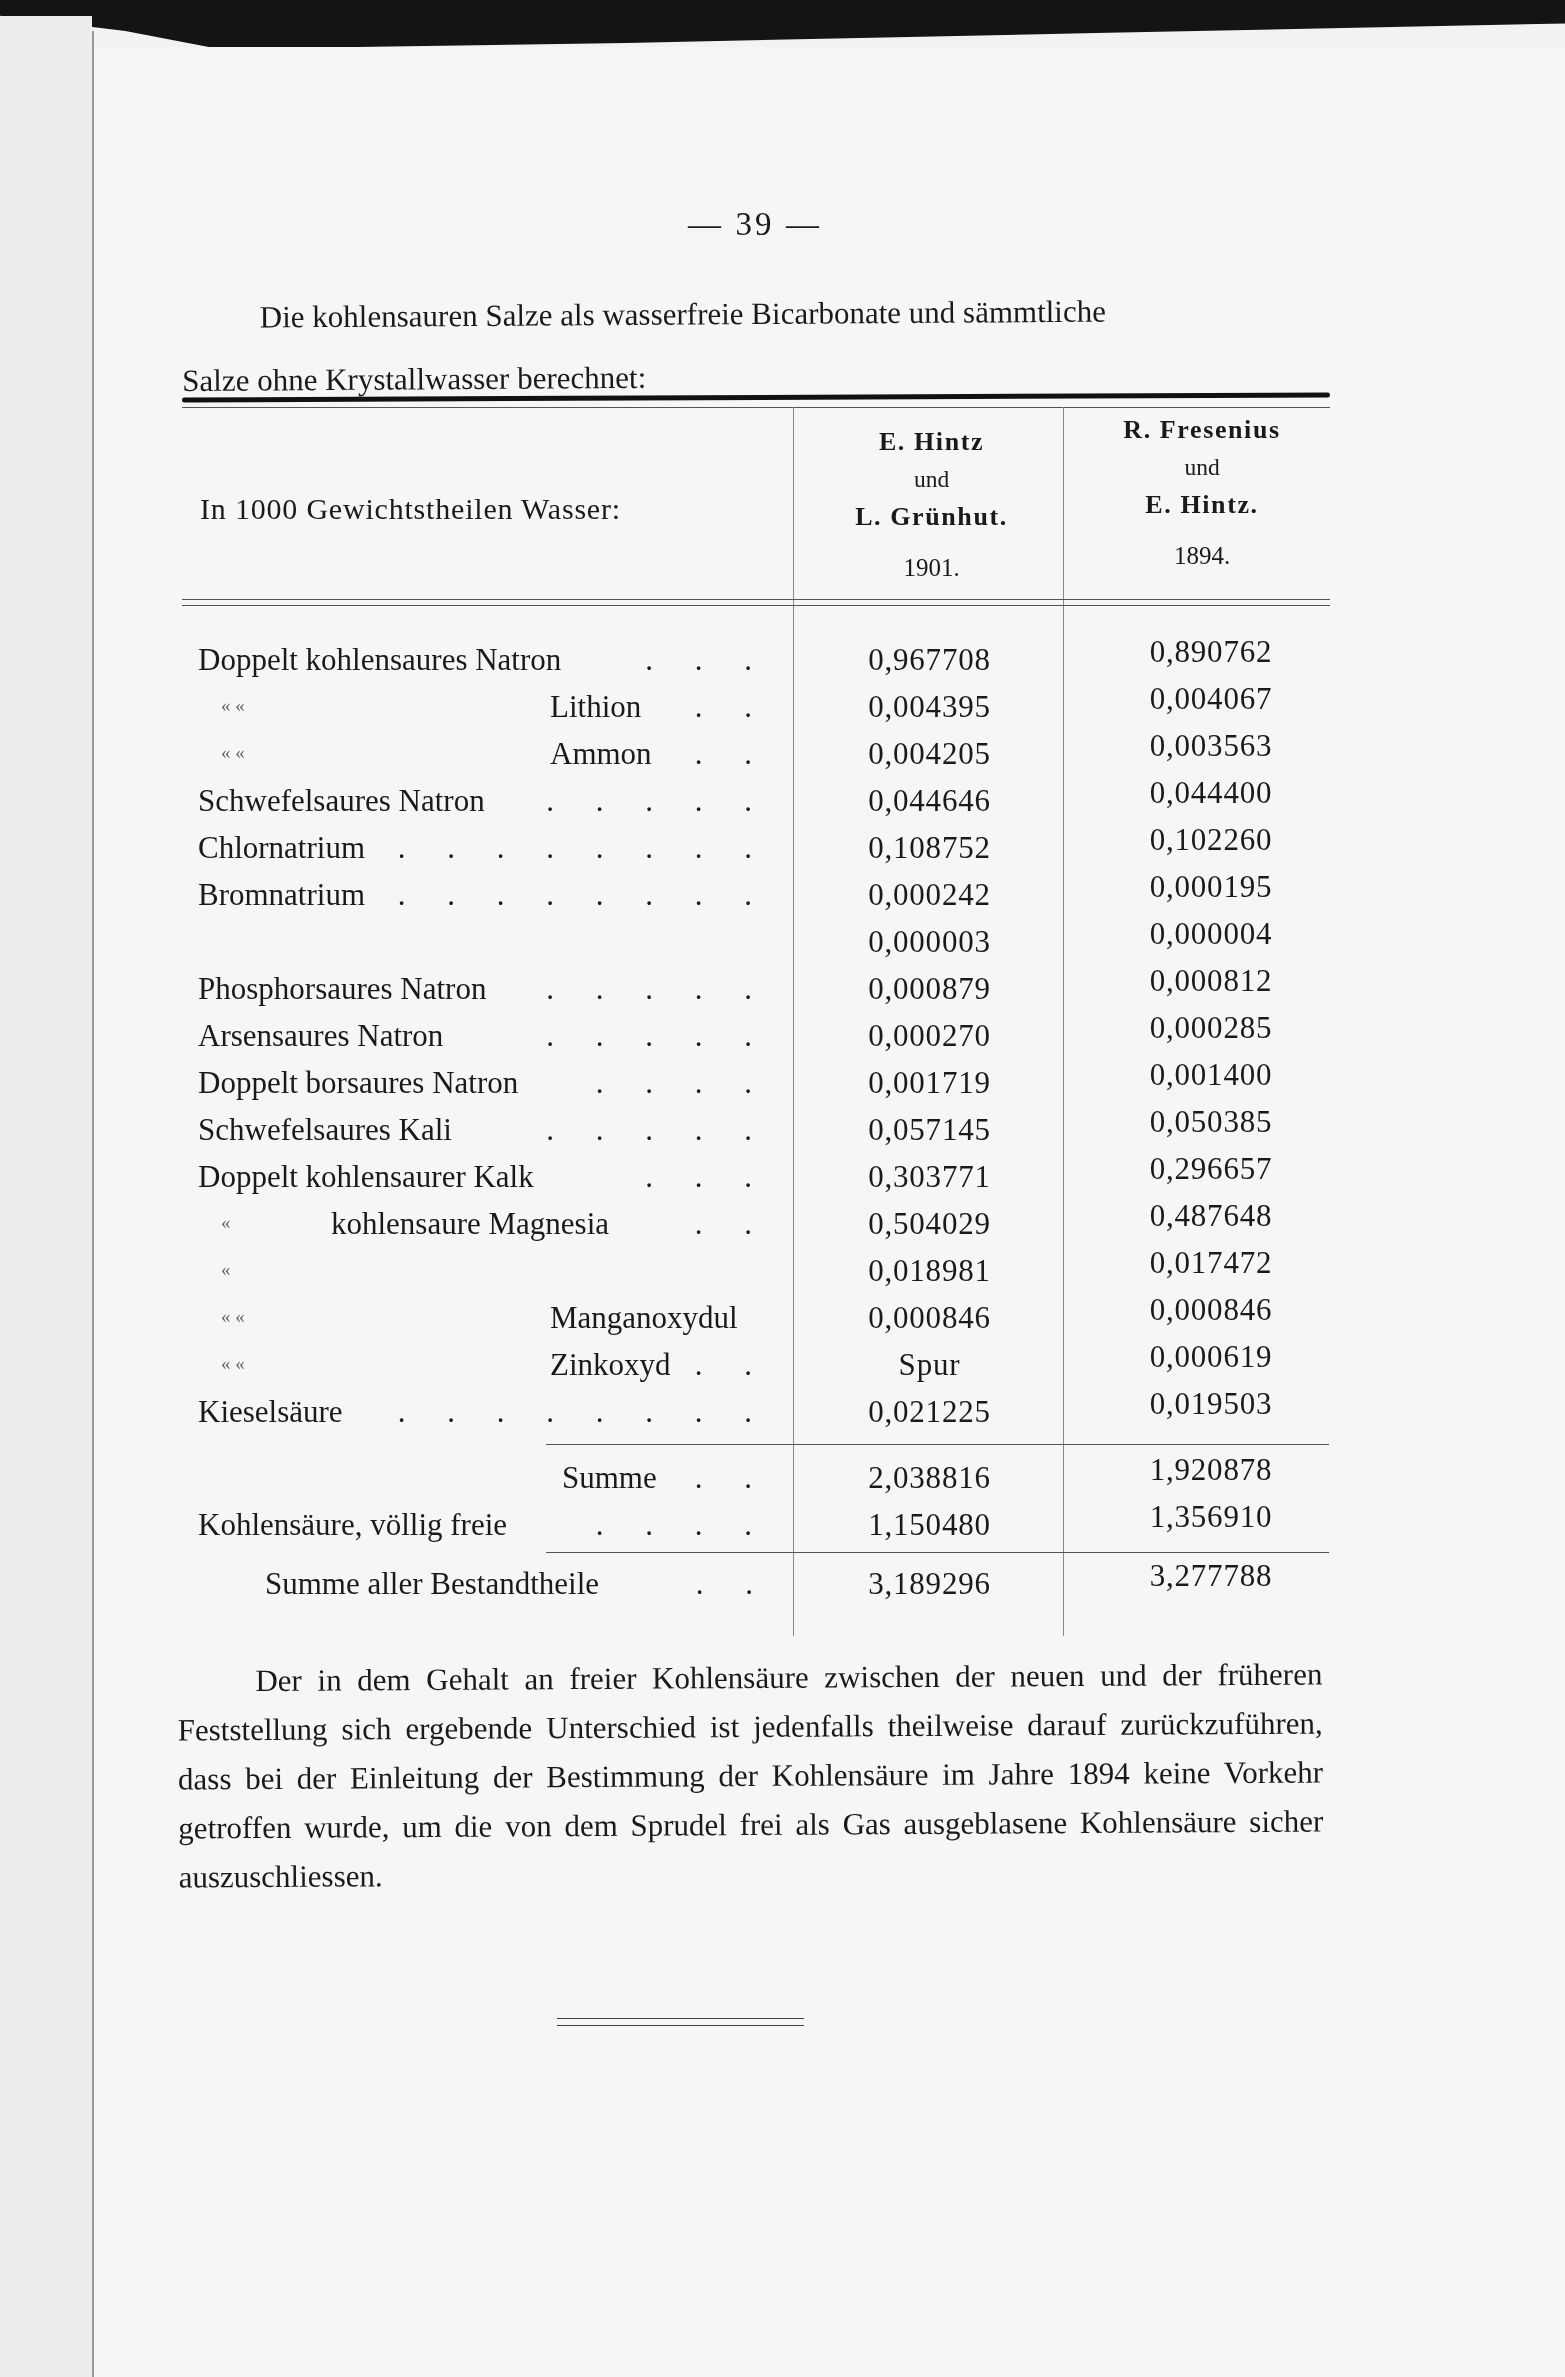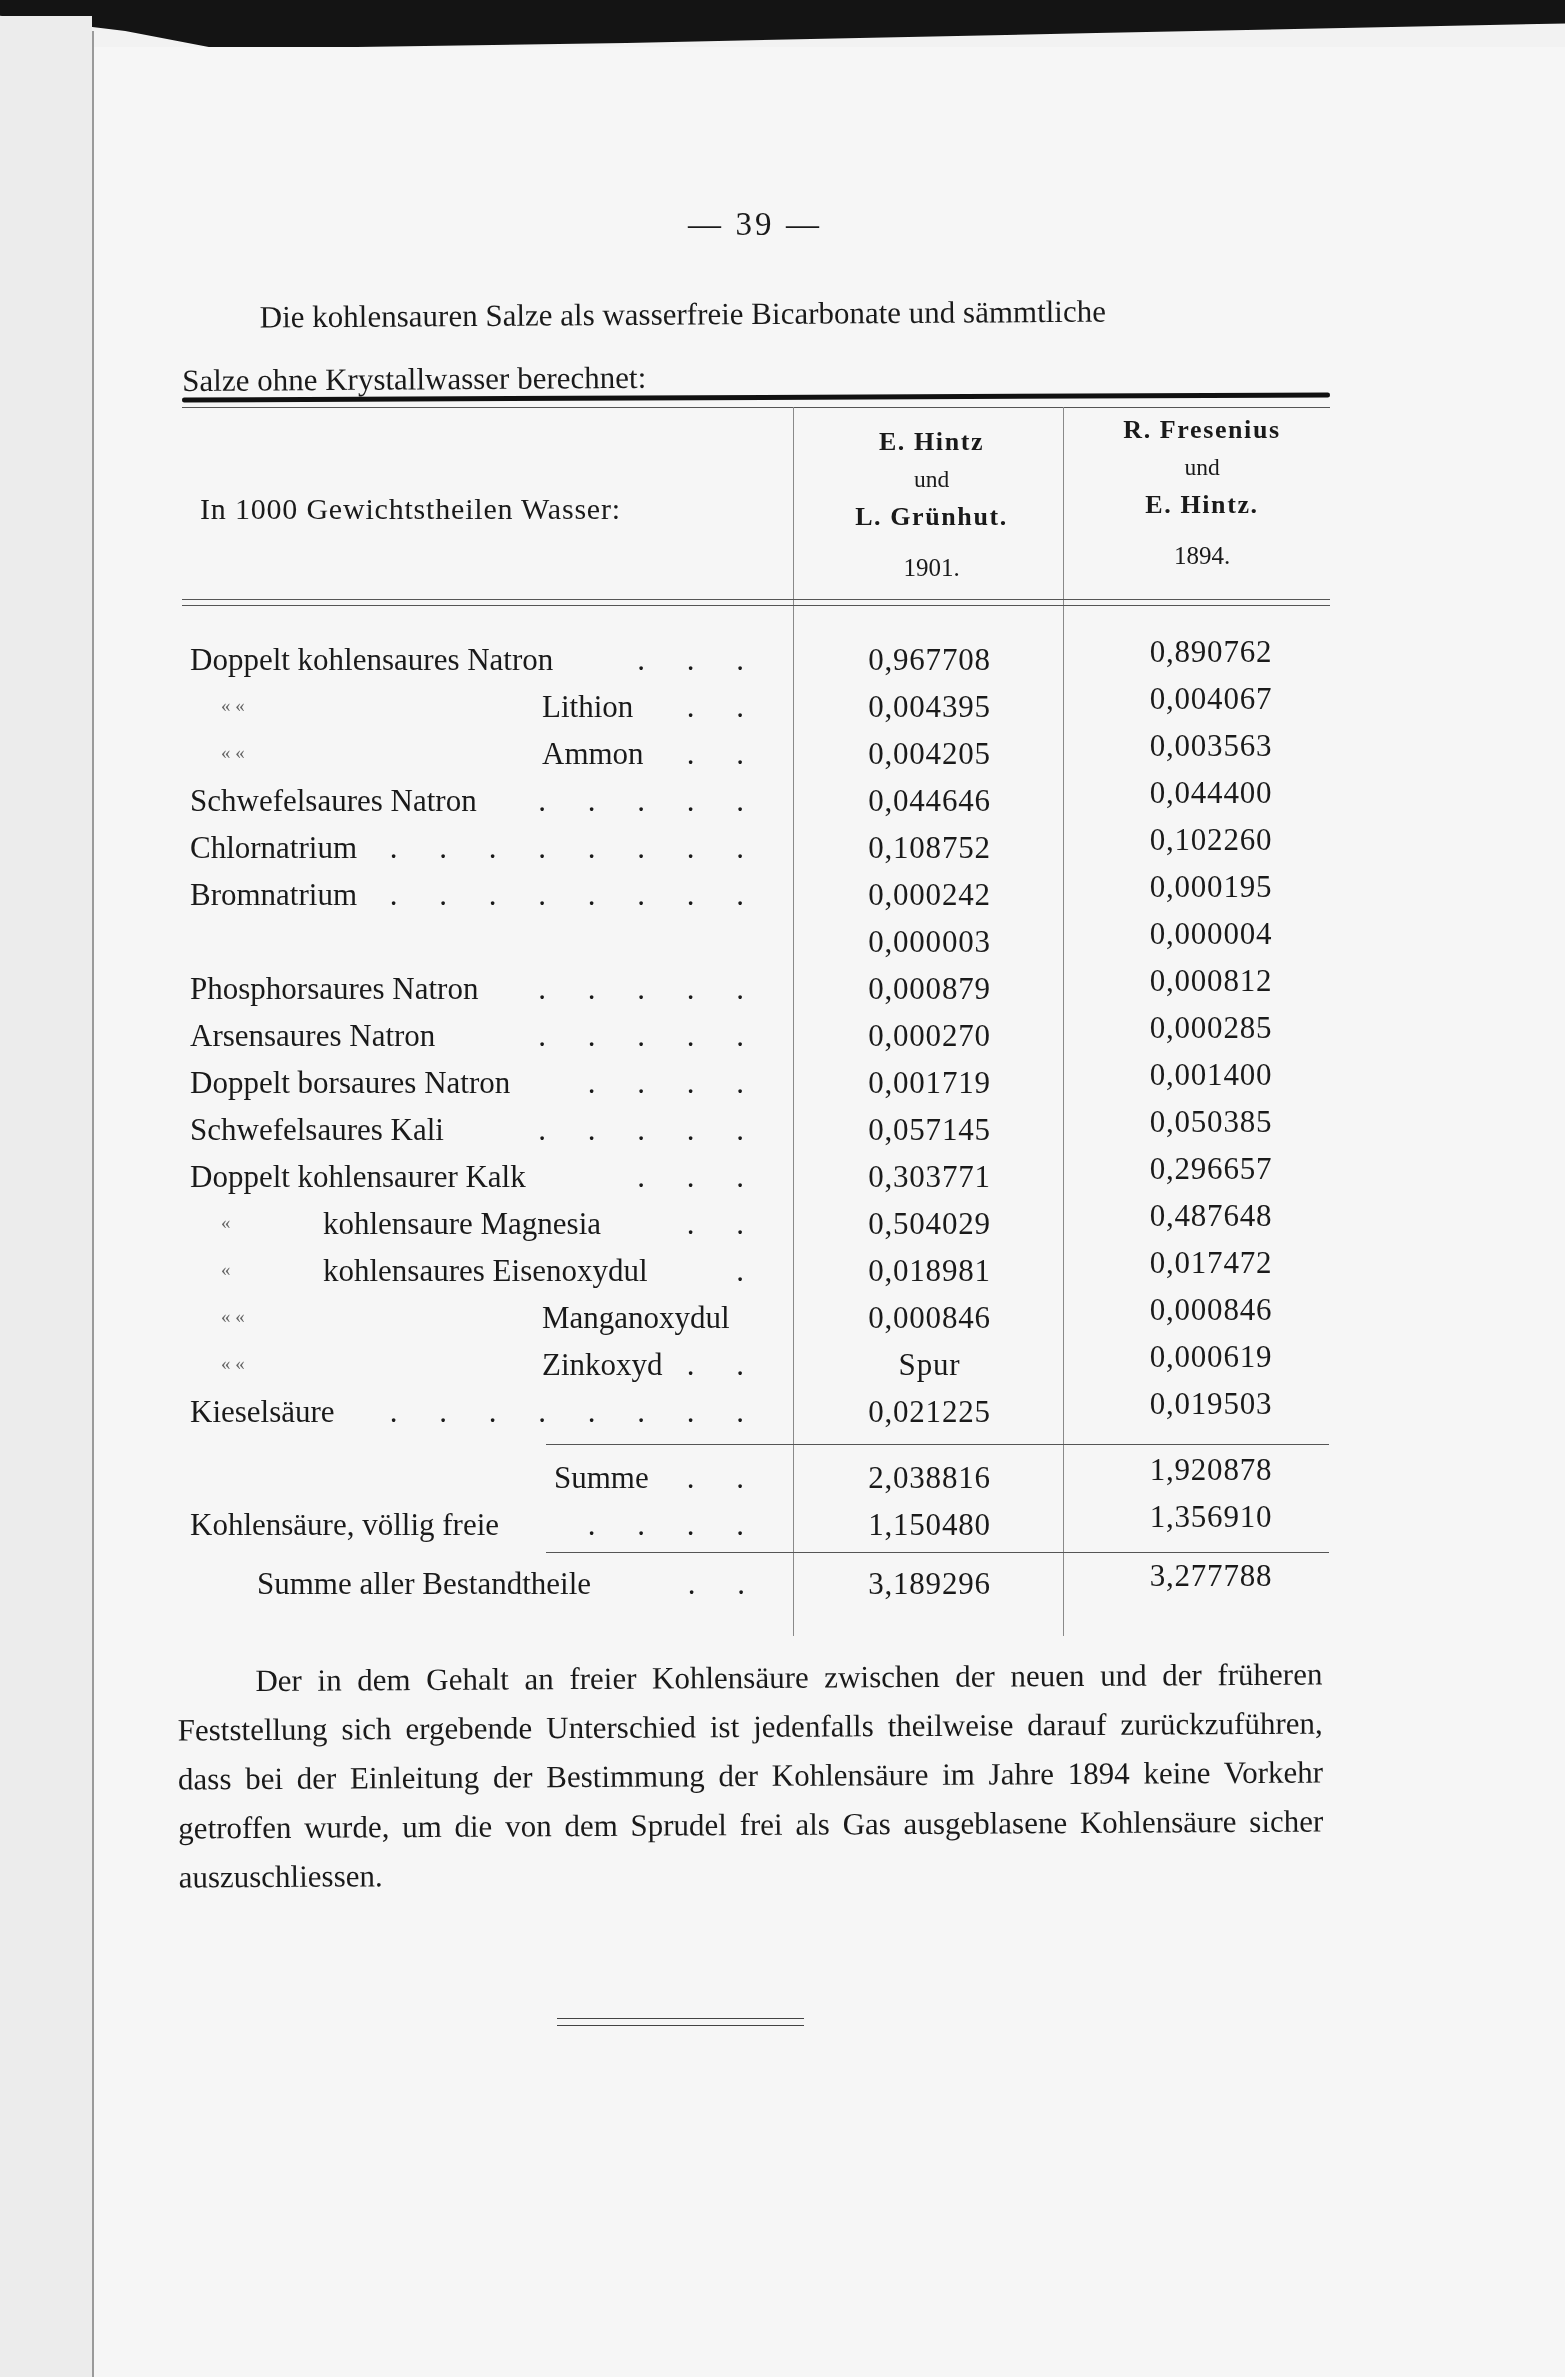--- a/index.html
+++ b/index.html
@@ -52,21 +52,21 @@
     position: absolute; text-align: center; font-size: 23.5px;
   }
   .hdr-col .bold { font-weight: bold; font-size: 26px; letter-spacing: 1.6px; }
   .hdr-col .und { font-size: 23.5px; line-height: 45px; }
   .hdr-col .year { font-size: 25px; margin-top: 22px; }
   .rows { position: absolute; left: 182px; top: 642px; width: 1151px; }
   .row {
     position: absolute; left: 0; width: 1151px; height: 47px; font-size: 31px;
   }
   .row .label {
-    position: absolute; left: 8px; top: 0; width: 571px; white-space: nowrap;
+    position: absolute; left: 16px; top: 0; width: 571px; white-space: nowrap;
     display: flex; align-items: baseline;
   }
   .row .label .ditto { display: inline-block; width: 0; font-size: 20.4px; color: #555; }
   .row .label .txt { white-space: nowrap; }
   .row .label .dots {
     flex: 1; overflow: hidden; white-space: nowrap; text-align: right; letter-spacing: 17px;
     padding-left: 6.3px;
   }
   .row .v1 { position: absolute; left: 669px; width: 157px; text-align: center; top: 0; letter-spacing: 0.8px; }
   .row .v2 { position: absolute; left: 943px; width: 172px; text-align: center; top: -7.8px; letter-spacing: 0.8px; }
@@ -218,24 +218,20 @@
     <span style="position:absolute;left:39px;top:6.3px;font-size:19px;color:#666;">«</span>
     <div class="label" style="padding-left:133px;width:438px;">
         <span class="txt">kohlensaure Magnesia</span>
         <span class="dots">. .</span>
       </div>
     <div class="v1">0,504029</div>
     <div class="v2">0,487648</div>
   </div>
   <div class="row" style="top:611px">
     <span style="position:absolute;left:39px;top:6.3px;font-size:19px;color:#666;">«</span>
-    <div class="label" style="padding-left:133px;width:438px;">
-        <span class="txt">kohlensaures Eisenoxydul</span>
-        <span class="dots">.</span>
-      </div>
     <div class="v1">0,018981</div>
     <div class="v2">0,017472</div>
   </div>
   <div class="row" style="top:658px">
     <span style="position:absolute;left:39px;top:6.3px;font-size:19px;color:#666;">«          «</span>
     <div class="label" style="padding-left:352px;width:219px;">
         <span class="txt">Manganoxydul</span>
         <span class="dots"></span>
       </div>
     <div class="v1">0,000846</div>

